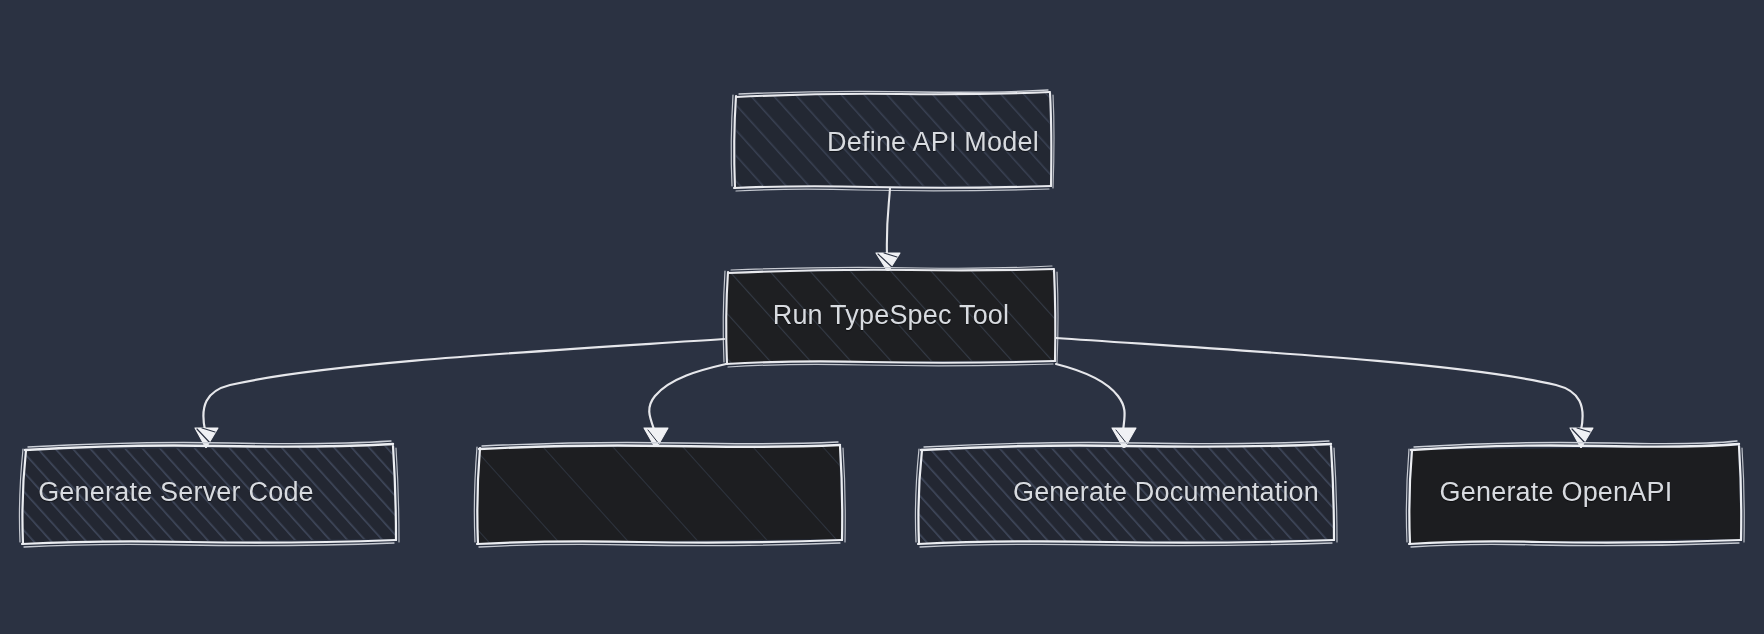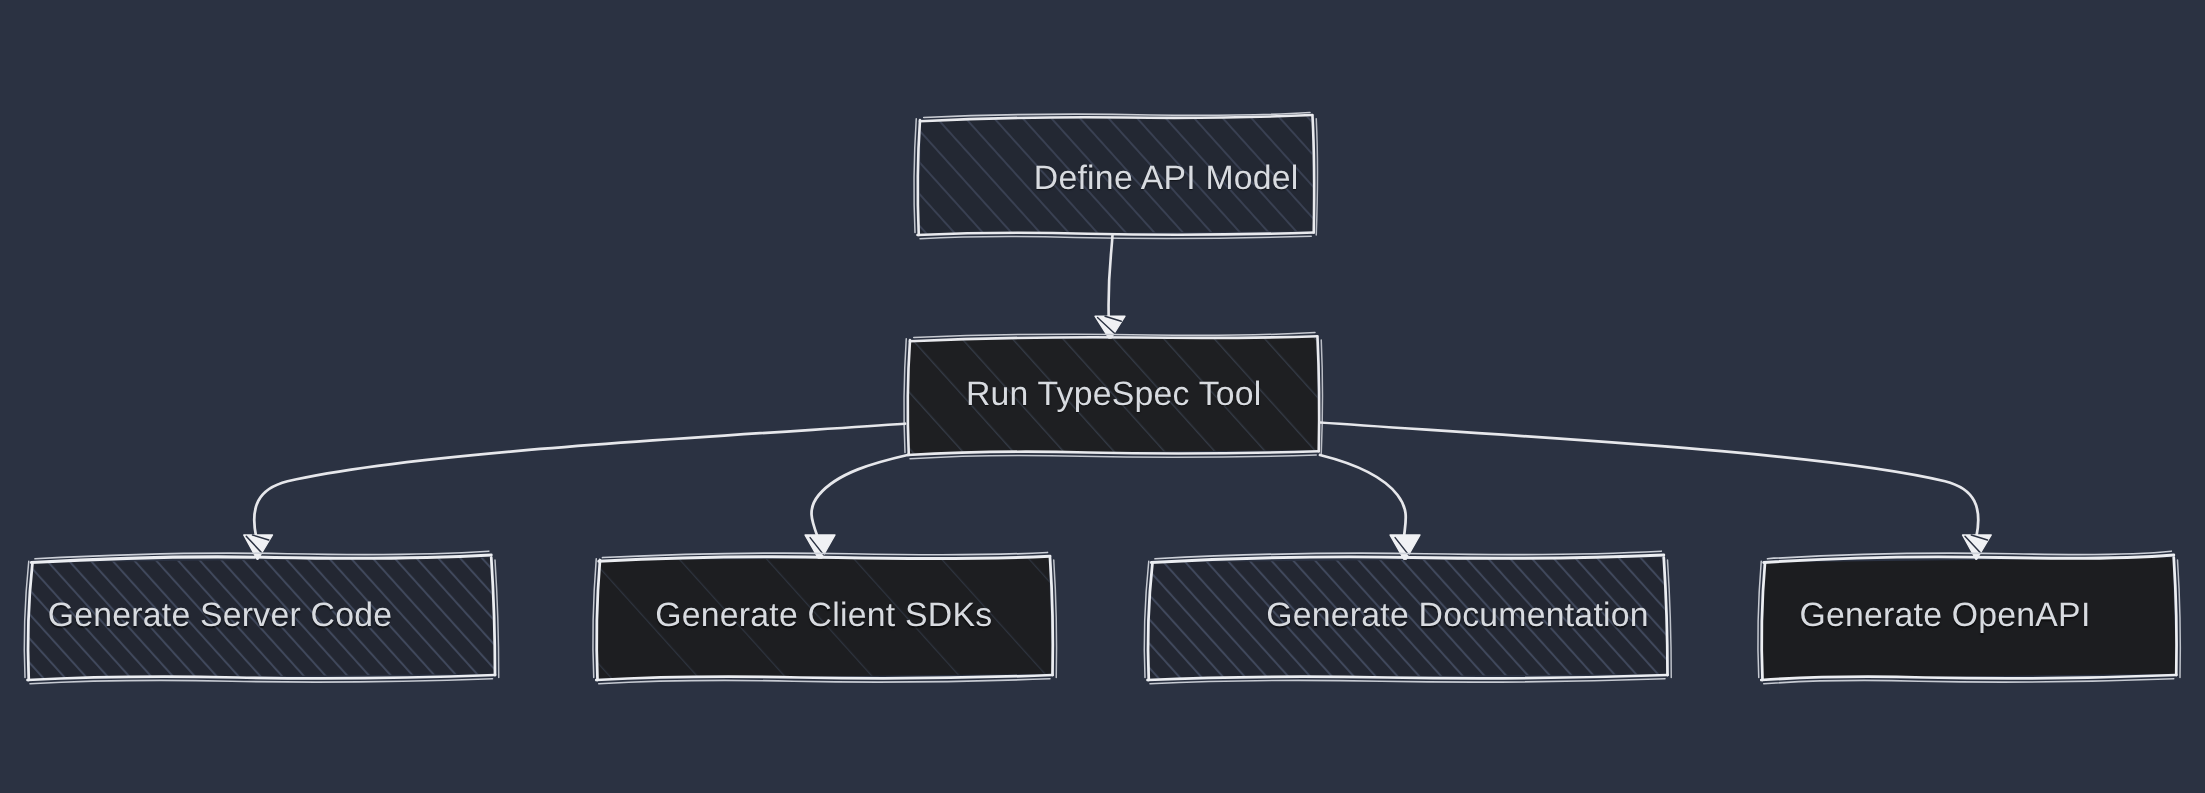--- a/index.html
+++ b/index.html
@@ -174,19 +174,18 @@
       <path d="M1407,542 Q1405,498 1409,449" fill="none" stroke="#c6cad2" stroke-width="1.2" stroke-linecap="round"></path>
     </g>
   </svg>
 
   <div class="node-label" style="left:735px; top:106px; width:316px; height:72px;margin-left:40px;">Define API Model</div>
 
   <div class="node-label" style="left:727px; top:271px; width:328px; height:88px;">Run TypeSpec Tool</div>
 
   <div class="node-label" style="left:24px; top:446px; width:304px; height:93px;">Generate Server Code</div>
 
-  <div class="node-label" style="left:478px; top:446px; width:362px; height:93px;">Generate Client SDKs</div>
 
   <div class="node-label" style="left:920px; top:446px; width:492px; height:93px;">Generate Documentation</div>
 
   <div class="node-label" style="left:1410px; top:446px; width:292px; height:93px;">Generate OpenAPI</div>
 
 </div>
 
 </body></html>

